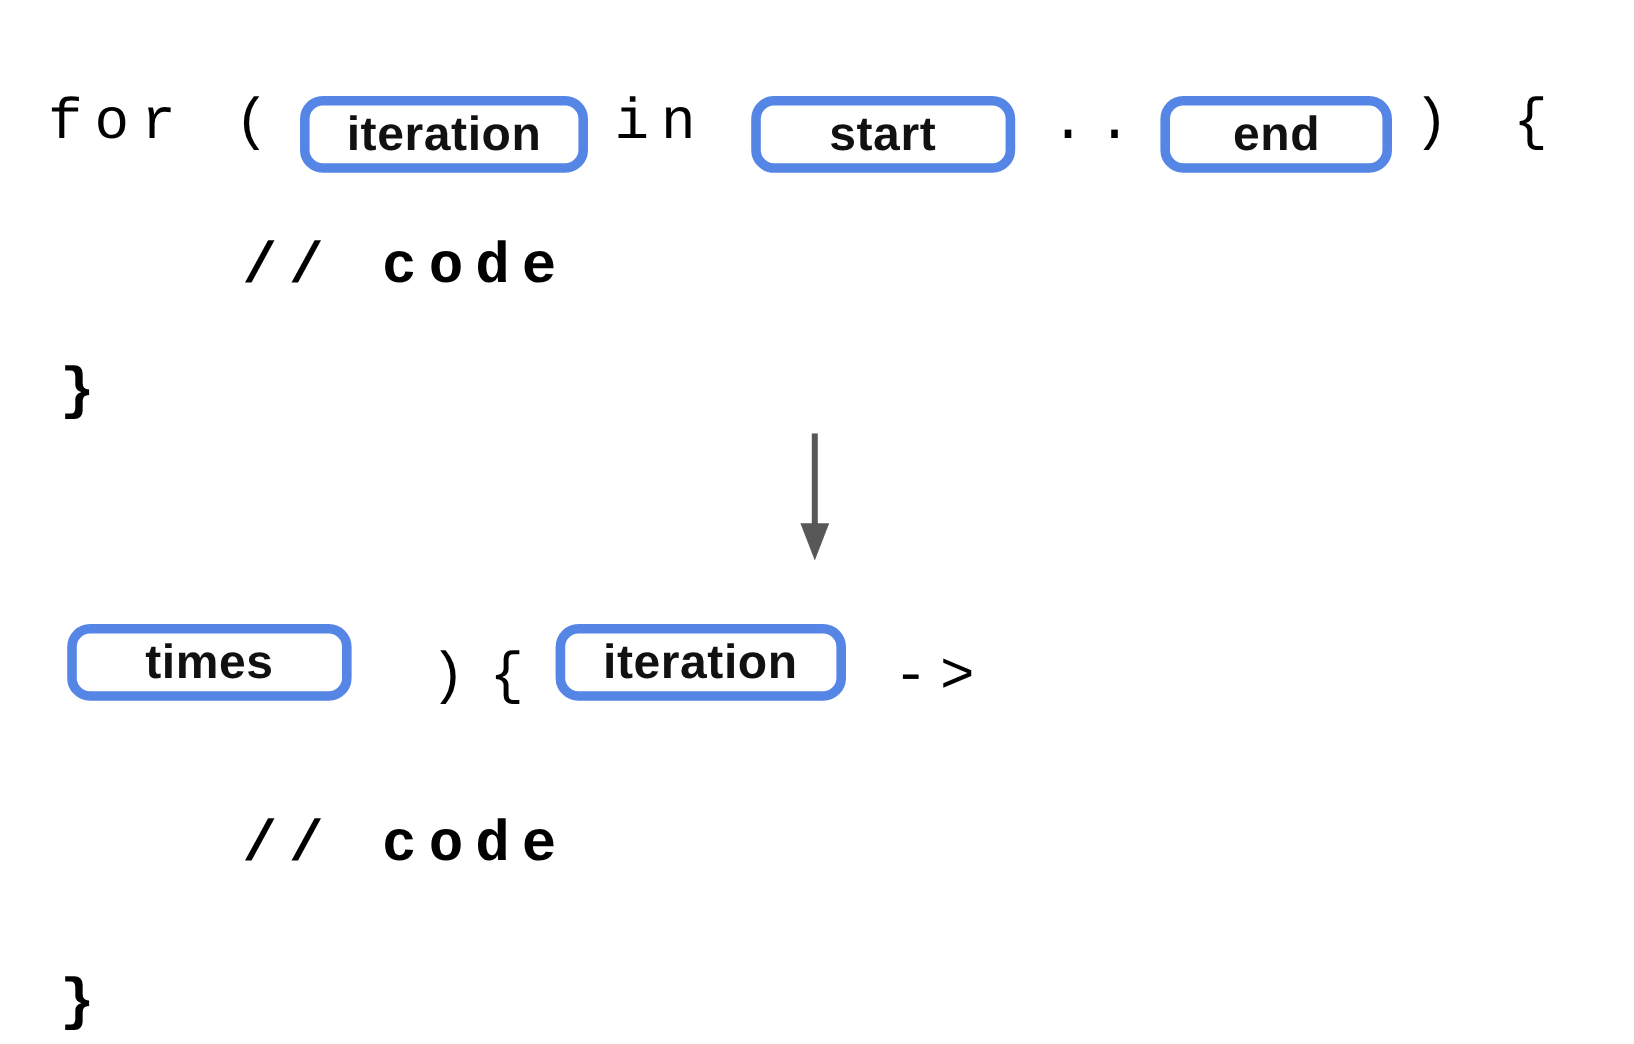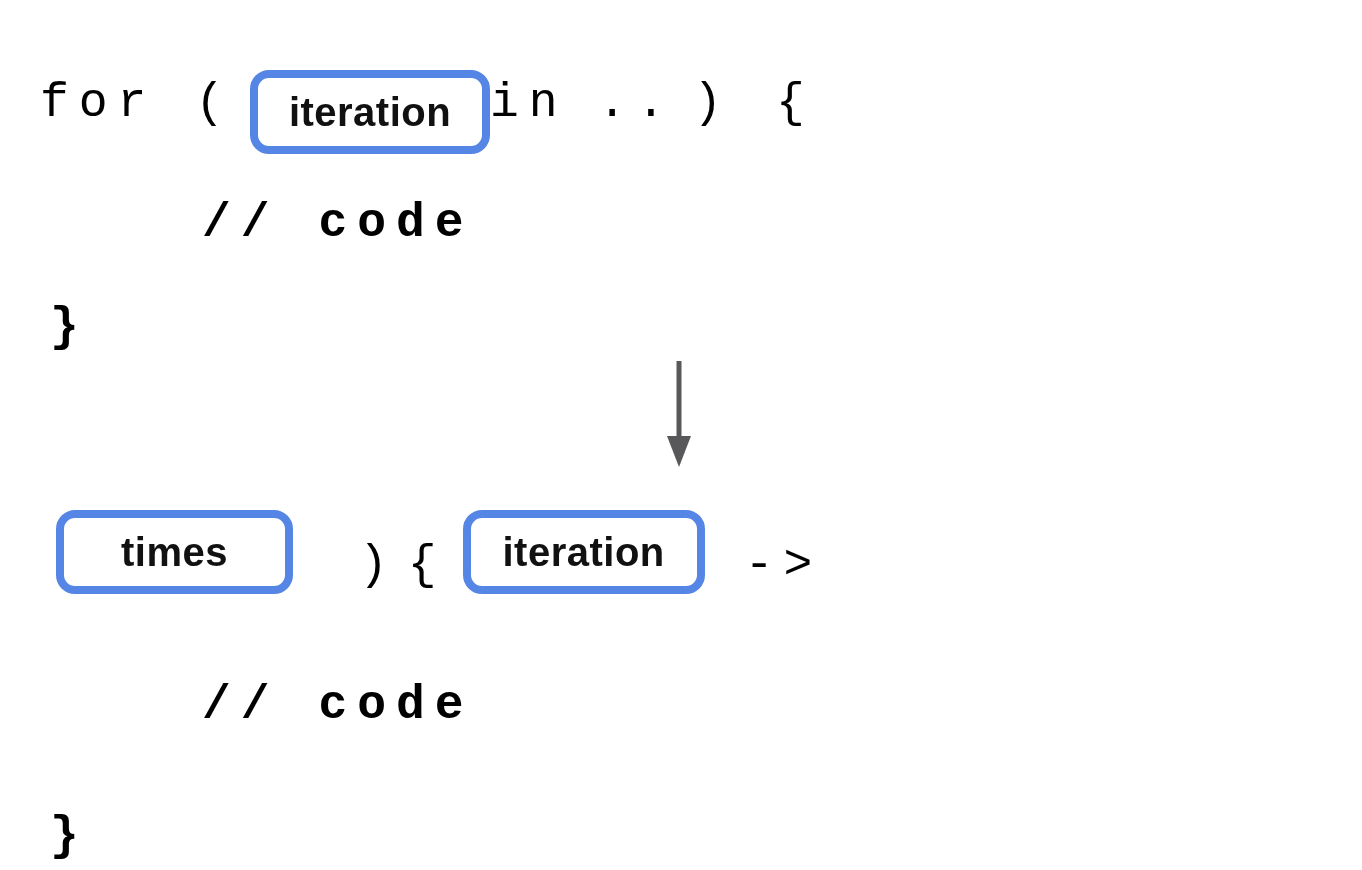--- a/index.html
+++ b/index.html
@@ -30,21 +30,21 @@
     height: 80px;
   }
   
   .row-for .mono { transform: translateY(-9px); }
   .row-repeat .mono { transform: translateY(13px); }
 
   .param-box {
     display: flex;
     align-items: center;
     justify-content: center;
-    height: 84px;
+    height: 64px;
     box-sizing: border-box;
     border: 8px solid var(--box-border, #5586E6);
     border-radius: 19px;
     background: #ffffff;
     flex: 0 0 auto;
   }
   .param-label {
     font-family: "Liberation Sans", sans-serif;
     font-weight: 700;
     font-size: 40px;
@@ -61,21 +61,21 @@
     left: 664px;
     top: 361px;
     width: 30px;
     height: 106px;
   }
   .arrow-wrap svg { display: block; }
 
   
   .row-for   { left: 40px;  top: 72px; }
   .w-iter1   { width: 240px; margin-left: 16px; }
-  .t-in      { }
+  .t-in      { margin-left: 22px; }
   .w-start   { width: 220px; margin-left: 36px; }
   .t-range   { margin-left: 30px; }
   .w-end     { width: 193px; margin-left: 14px; }
   .t-cp1     { margin-left: 18px; }
   .t-ob1     { margin-left: 44px; }
 
   
   .row-repeat { left: 42px; top: 512px; }
   .w-times   { width: 237px; margin-left: 14px; }
   .t-cp2     { margin-left: 66px; }
@@ -93,21 +93,27 @@
 <body>
 
 <div class="canvas">
 
   <div class="code-row row-for">
     <span class="mono">for (</span>
     <span class="param-box w-iter1">
       <span class="param-label">iteration</span>
     </span>
     <span class="mono t-in">in</span>
+    <span class="param-box w-start">
+      <span class="param-label">start</span>
+    </span>
     <span class="mono t-range">..</span>
+    <span class="param-box w-end">
+      <span class="param-label">end</span>
+    </span>
     <span class="mono t-cp1">)</span>
     <span class="mono t-ob1">{</span>
   </div>
 
   <span class="mono abs-mono for-comment">// code</span>
 
   <span class="mono abs-mono for-close">}</span>
 
   <div class="arrow-wrap">
     <svg width="30" height="106" viewBox="0 0 30 106" xmlns="http://www.w3.org/2000/svg">

